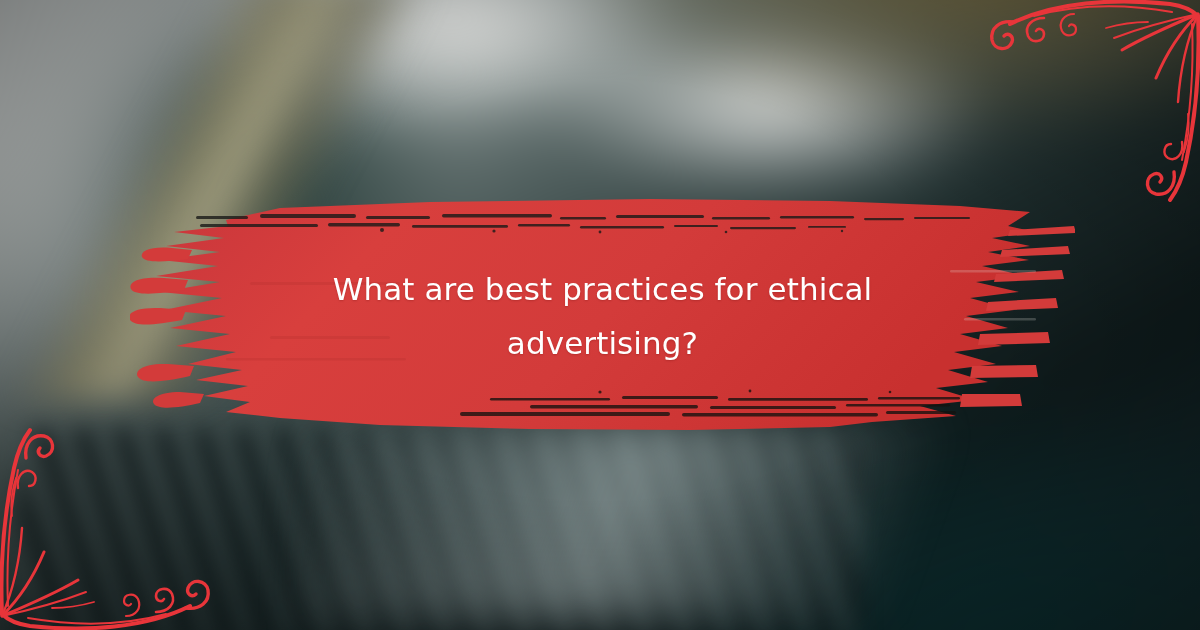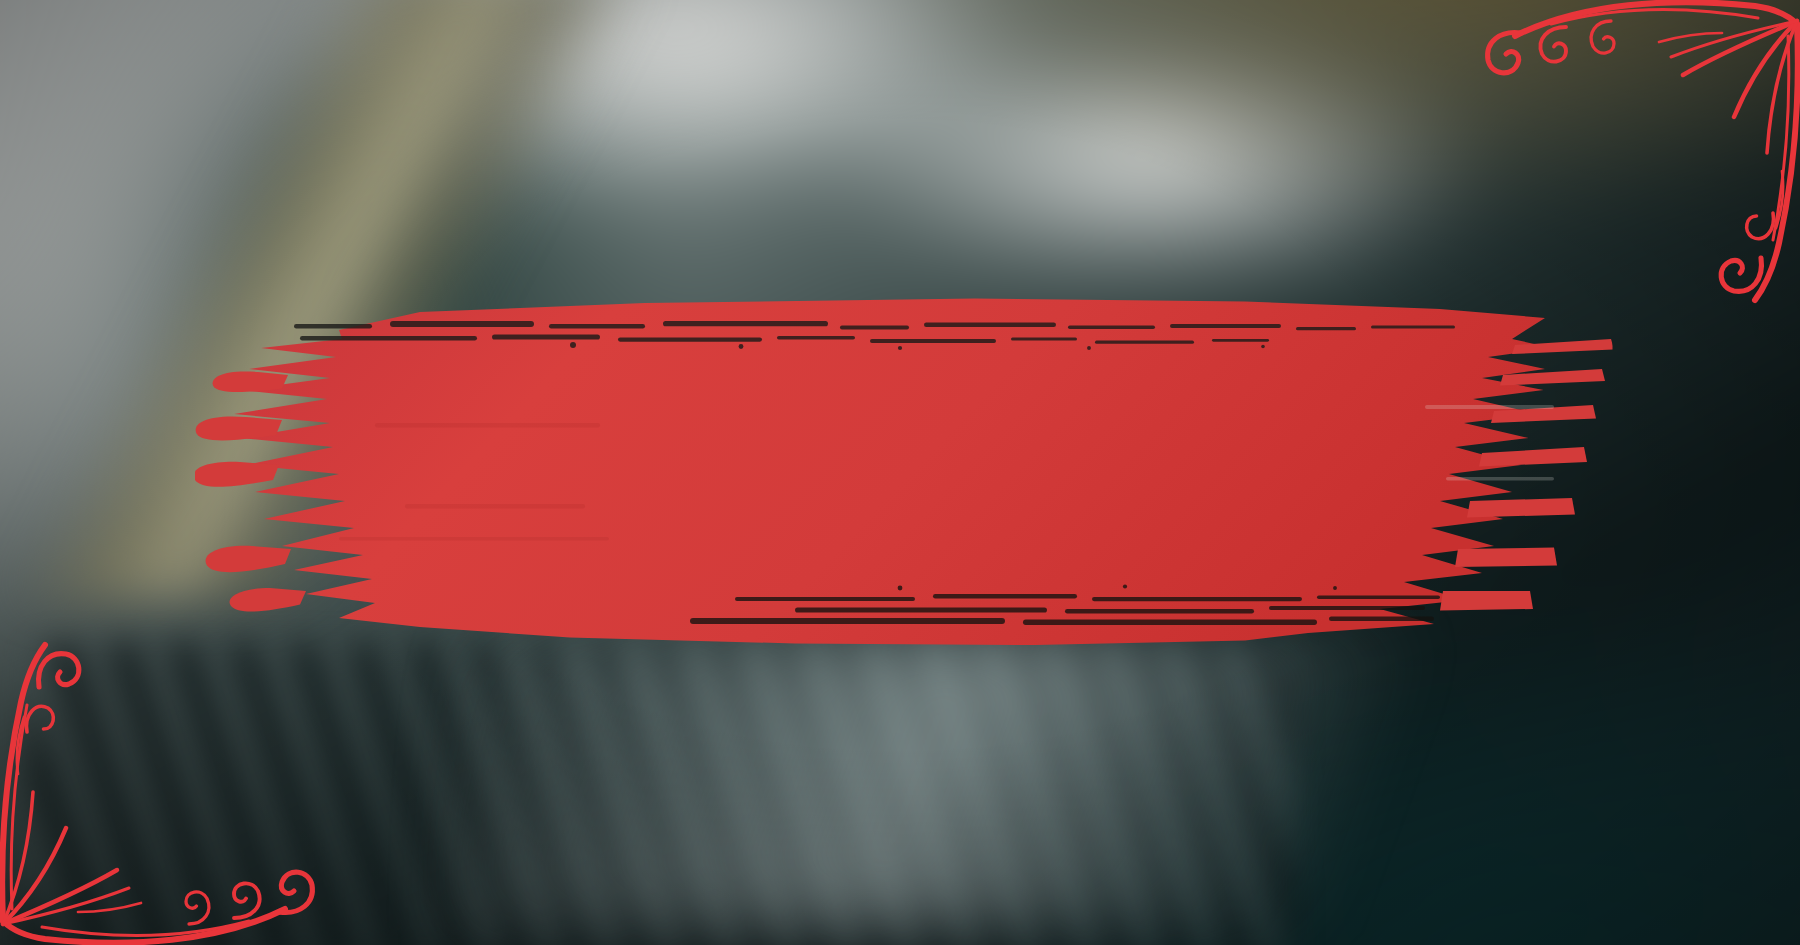--- a/index.html
+++ b/index.html
@@ -222,20 +222,22 @@
         <rect x="140" y="150" width="120" height="3" rx="1.5"></rect>
         <rect x="96" y="172" width="180" height="2.4" rx="1.2"></rect>
       </g>
       <g fill="#e8e6e0" opacity="0.22">
         <rect x="820" y="84" width="86" height="2.6" rx="1.3"></rect>
         <rect x="834" y="132" width="72" height="2.4" rx="1.2"></rect>
       </g>
     </svg>
   </div>
 
+  <div class="headline">What are best practices for ethical
+advertising?</div>
 
   <div class="ornament ornament-tr">
     <svg viewBox="0 0 230 215" aria-hidden="true">
       <g fill="none" stroke="#e8353a" stroke-linecap="round">
 
         <path d="M 36,30 C 80,8 140,4 196,10 C 210,12 218,16 224,22" stroke-width="4"></path>
         <path d="M 60,22 C 104,10 152,10 198,18" stroke-width="2"></path>
 
         <path d="M 224,22 C 226,70 222,122 212,168 C 208,186 202,198 196,206" stroke-width="4"></path>
         <path d="M 218,30 C 220,76 216,124 208,166" stroke-width="2"></path>

